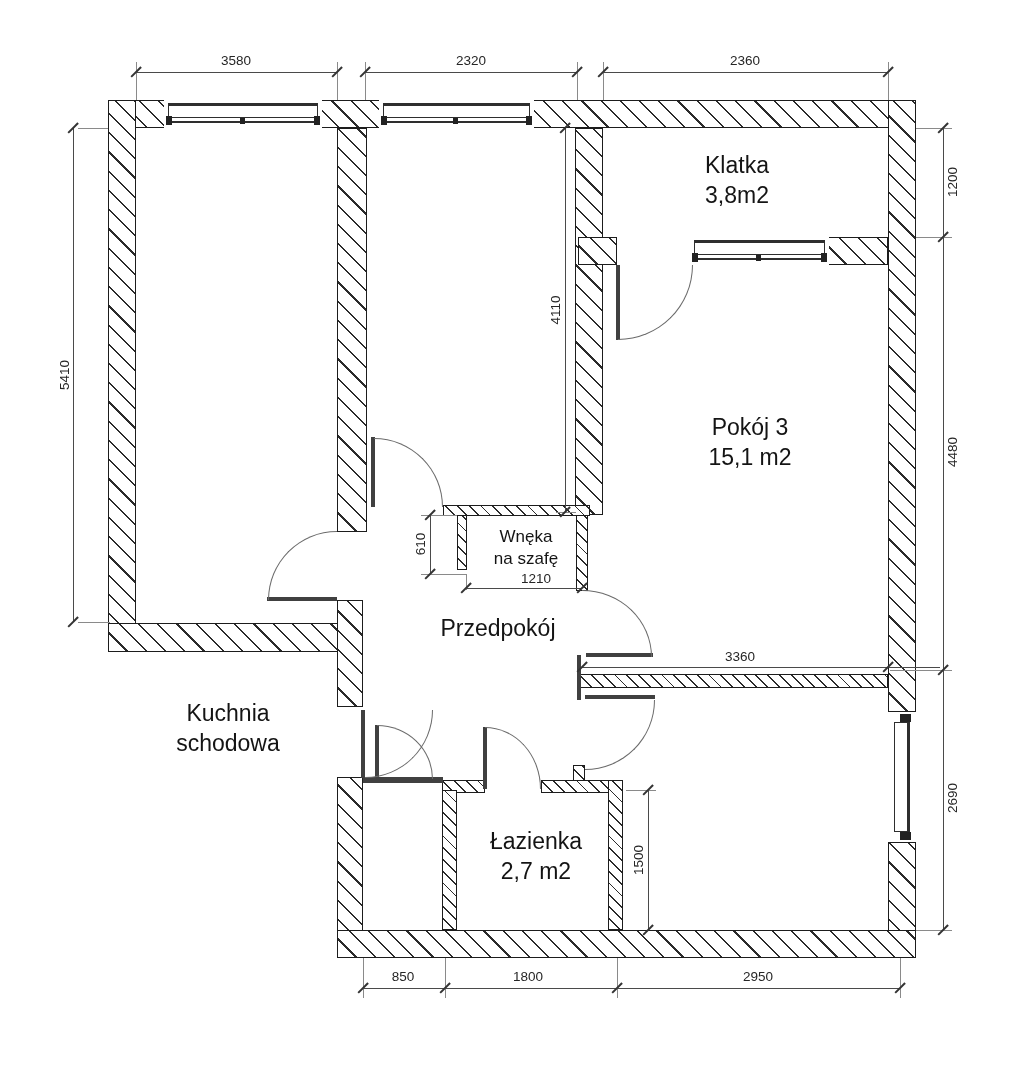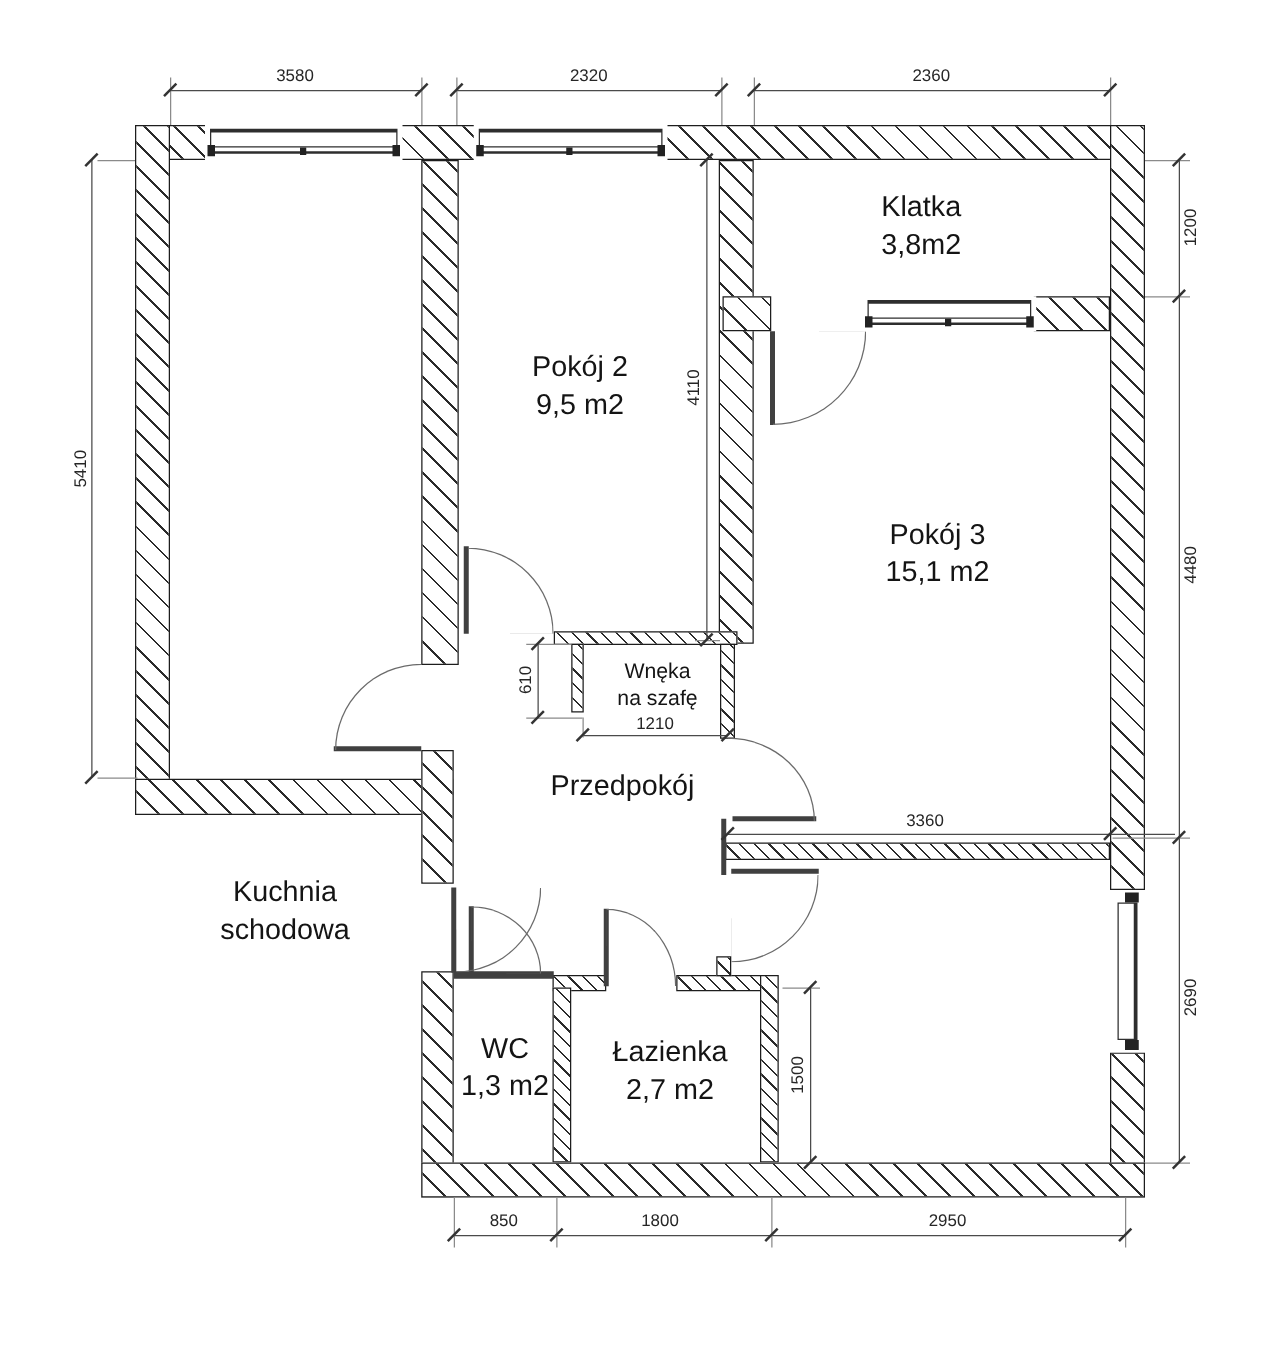--- a/index.html
+++ b/index.html
@@ -167,54 +167,46 @@
 
   <div class="dimlabel" style="left:236px;top:68px">3580</div>
   <div class="dimlabel" style="left:471px;top:68px">2320</div>
   <div class="dimlabel" style="left:745px;top:68px">2360</div>
   <div class="dimlabel v" style="left:952px;top:182px">1200</div>
   <div class="dimlabel v" style="left:952px;top:452px">4480</div>
   <div class="dimlabel v" style="left:952px;top:798px">2690</div>
   <div class="dimlabel v" style="left:64px;top:375px">5410</div>
   <div class="dimlabel v" style="left:555px;top:310px">4110</div>
   <div class="dimlabel v" style="left:420px;top:544px">610</div>
-  <div class="dimlabel" style="left:524px;top:586px">1210</div>
+  <div class="dimlabel" style="left:536px;top:586px">1210</div>
   <div class="dimlabel" style="left:740px;top:664px">3360</div>
   <div class="dimlabel v" style="left:638px;top:860px">1500</div>
   <div class="dimlabel" style="left:403px;top:984px">850</div>
   <div class="dimlabel" style="left:528px;top:984px">1800</div>
   <div class="dimlabel" style="left:758px;top:984px">2950</div>
 
   <div class="room" style="left:147px;top:278px;width:200px">
   </div>
-  <div class="room" style="left:364px;top:278px;width:200px">
-    <span class="l1">Pokój 2</span>
-    <span class="l2">9,5 m2</span>
-  </div>
   <div class="room" style="left:637px;top:150px;width:200px">
     <span class="l1">Klatka</span>
     <span class="l2">3,8m2</span>
   </div>
   <div class="room" style="left:650px;top:412px;width:200px">
     <span class="l1">Pokój 3</span>
     <span class="l2">15,1 m2</span>
   </div>
   <div class="room small" style="left:446px;top:526px;width:160px">
     <span class="l1">Wnęka</span>
     <span class="l2">na szafę</span>
   </div>
   <div class="room" style="left:388px;top:613px;width:220px">
     <span class="l1">Przedpokój</span>
   </div>
   <div class="room" style="left:118px;top:698px;width:220px">
     <span class="l1">Kuchnia</span>
     <span class="l2">schodowa</span>
   </div>
-  <div class="room" style="left:324px;top:823px;width:160px">
-    <span class="l1">WC</span>
-    <span class="l2">1,3 m2</span>
-  </div>
   <div class="room" style="left:436px;top:826px;width:200px">
     <span class="l1">Łazienka</span>
     <span class="l2">2,7 m2</span>
   </div>
 
 </div>
 
 </body></html>

